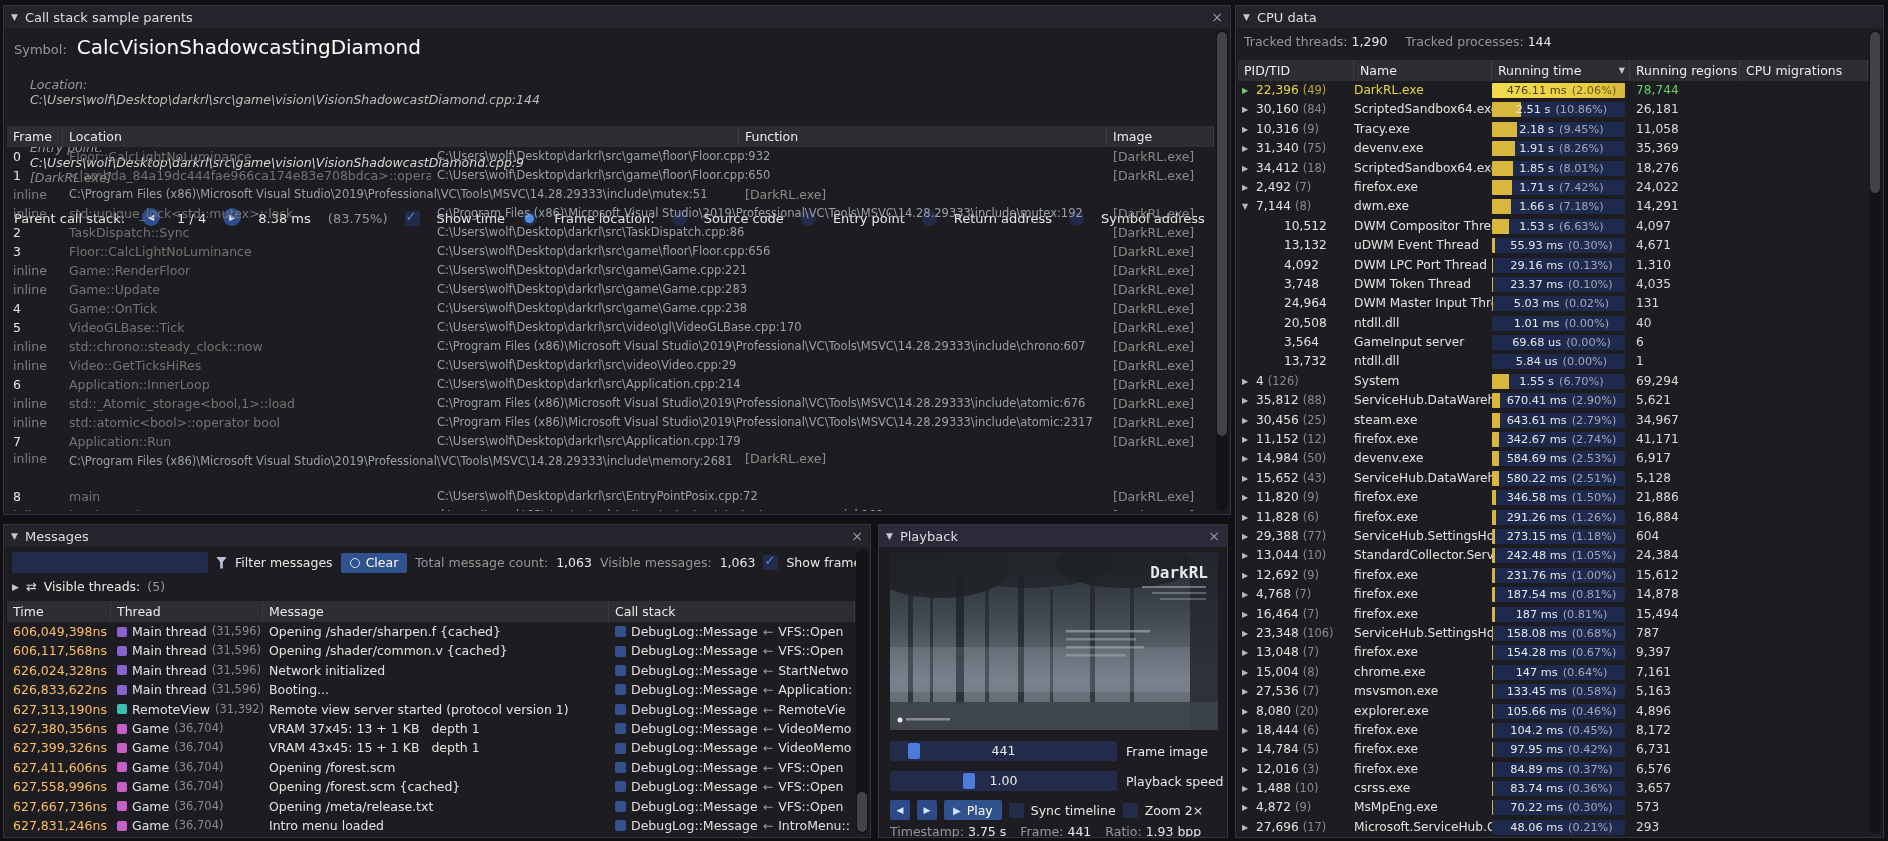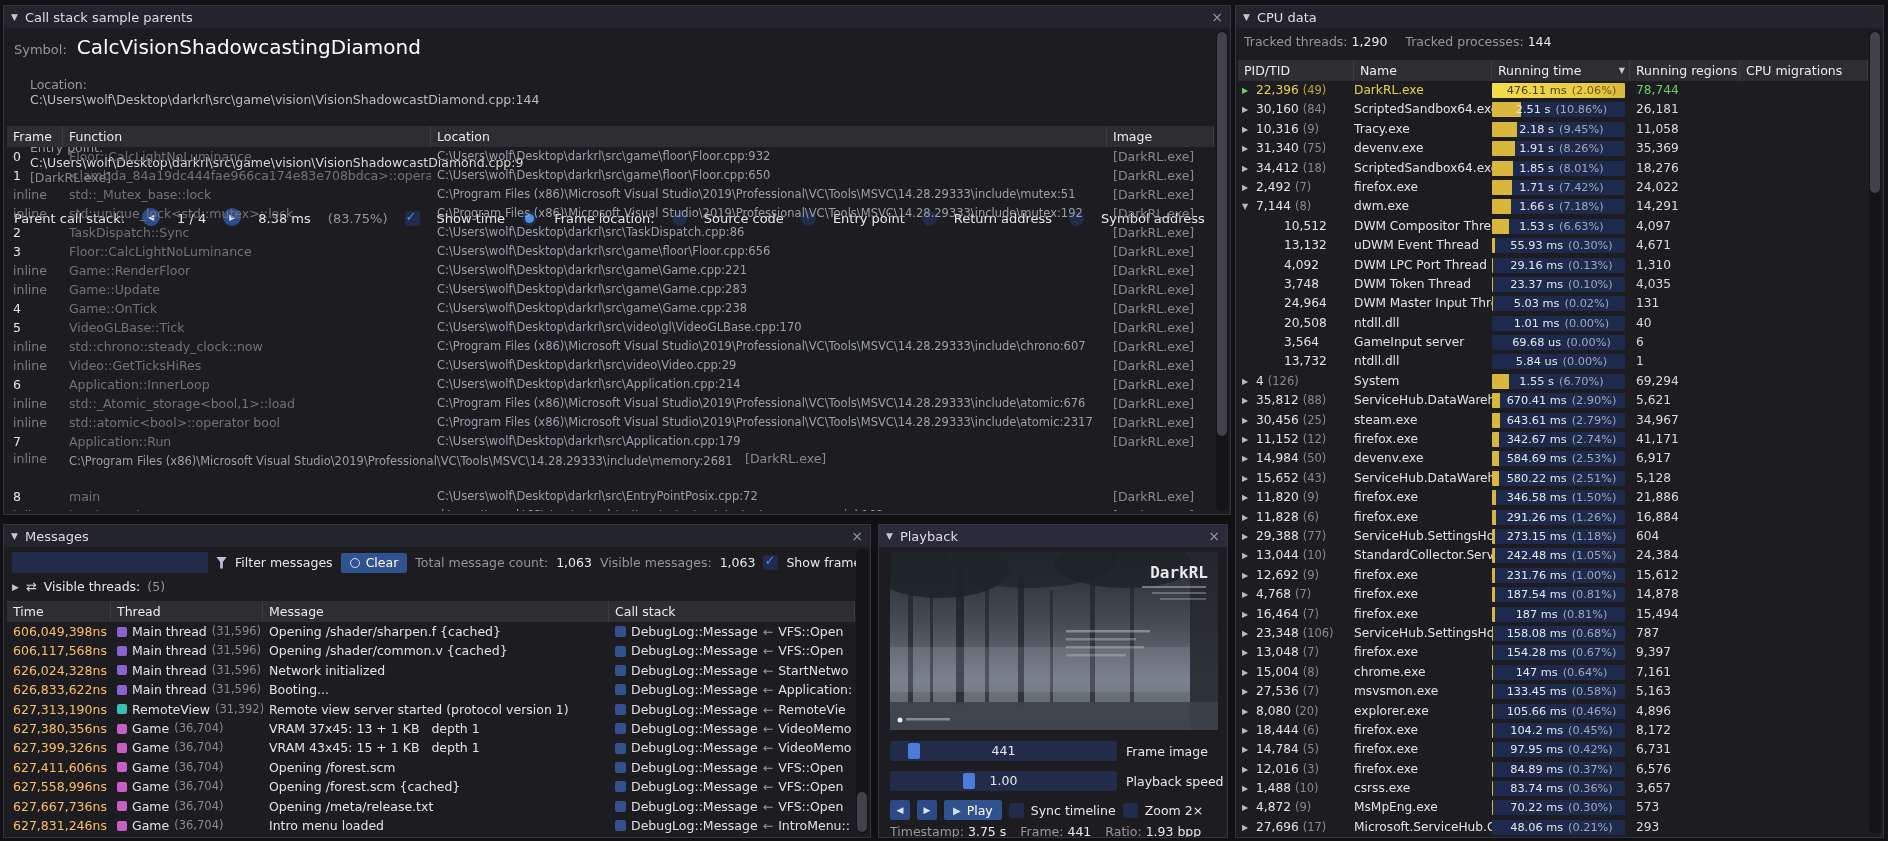--- a/index.html
+++ b/index.html
@@ -19,21 +19,21 @@
   .close { margin-left:auto; color:#9b9b9b; font-size:14px; line-height:14px; }
 
   .lbl { color:#969696; }
   .val { color:#e8e8e8; white-space:pre; }
   .dimtag { color:#8a8a8a; }
 
   
   #callstack { left:3px; top:5px; width:1228px; height:510px; }
   .sym-line { display:flex; align-items:baseline; gap:10px; padding:7px 10px 0; }
   .sym-name { font-size:20px; color:#ffffff; white-space:pre; }
-  .loc-line { padding:3px 10px 0; font-size:12.5px; white-space:pre; }
+  .loc-line { padding:3px 10px 0; font-size:12.5px; white-space:pre;font-style:italic; }
   .loc-line .path { color:#bdbdbd; }
   .loc-line .path2 { color:#d8d8d8; }
   .controls { display:flex; align-items:flex-end; gap:17px; padding:8px 10px 0; font-size:13px; white-space:pre; }
   .circle-btn { width:18px; height:18px; border-radius:50%; background:#2d4d8f; color:#dce6ff; font-size:8px; display:flex; align-items:center; justify-content:center; }
   .checkbox { width:15px; height:15px; border-radius:2px; background:#222b49; position:relative; flex:none; }
   .checkbox.checked::after { content:"✓"; position:absolute; left:1px; top:-2px; font-size:13px; font-weight:bold; color:var(--check-blue,#4a90e8); }
   .radio { width:15px; height:15px; border-radius:50%; background:#222b49; position:relative; flex:none; }
   .radio.sel::after { content:""; position:absolute; inset:3px; border-radius:50%; background:var(--check-blue,#4a90e8); }
   .cs-table { position:absolute; left:3px; right:16px; top:120px; bottom:3px; overflow:hidden; }
   .cs-head { display:flex; height:21px; line-height:21px; background:#2d2d32; font-size:12.5px; color:#ececec; }
@@ -169,43 +169,42 @@
       <span class="radio"></span>
       <span class="val">Return address</span>
     
       <span class="radio"></span>
       <span class="val">Symbol address</span>
     
   </div>
   <div class="cs-table">
     <div class="cs-head">
       <div class="hc c-frame">Frame</div>
+      <div class="hc c-loc">Location</div>
       <div class="hc c-func">Function</div>
-      <div class="hc c-loc">Location</div>
       <div class="hc c-img">Image</div>
     </div>
     <div class="cs-body">
 
         <div class="cs-row">
           <div class="cell c-frame">0</div>
           <div class="cell c-func">Floor::CalcLightNoLuminance</div>
           <div class="cell c-loc">C:\Users\wolf\Desktop\darkrl\src\game\floor\Floor.cpp:932</div>
           <div class="cell c-img">[DarkRL.exe]</div>
         </div>
 
         <div class="cs-row">
           <div class="cell c-frame">1</div>
           <div class="cell c-func">&lt;lambda_84a19dc444fae966ca174e83e708bdca&gt;::operator()</div>
           <div class="cell c-loc">C:\Users\wolf\Desktop\darkrl\src\game\floor\Floor.cpp:650</div>
           <div class="cell c-img">[DarkRL.exe]</div>
         </div>
 
         <div class="cs-row">
           <div class="cell c-frame inl">inline</div>
-          <div class="cell c-func">std::_Mutex_base::lock</div>
           <div class="cell c-loc">C:\Program Files (x86)\Microsoft Visual Studio\2019\Professional\VC\Tools\MSVC\14.28.29333\include\mutex:51</div>
           <div class="cell c-img">[DarkRL.exe]</div>
         </div>
 
         <div class="cs-row">
           <div class="cell c-frame inl">inline</div>
           <div class="cell c-func">std::unique_lock&lt;std::mutex&gt;::lock</div>
           <div class="cell c-loc">C:\Program Files (x86)\Microsoft Visual Studio\2019\Professional\VC\Tools\MSVC\14.28.29333\include\mutex:192</div>
           <div class="cell c-img">[DarkRL.exe]</div>
         </div>

